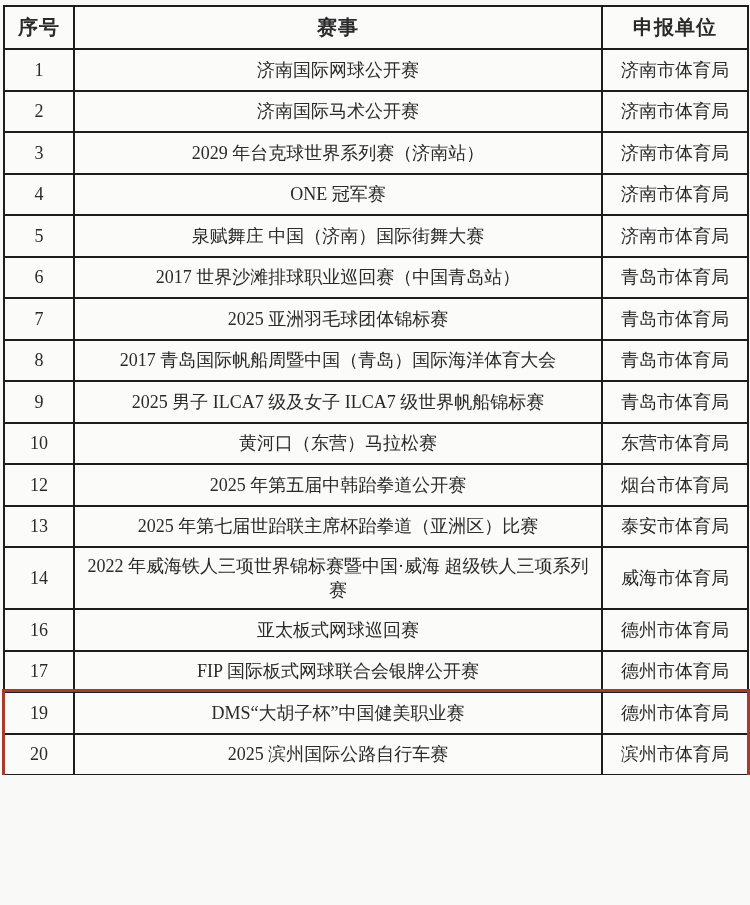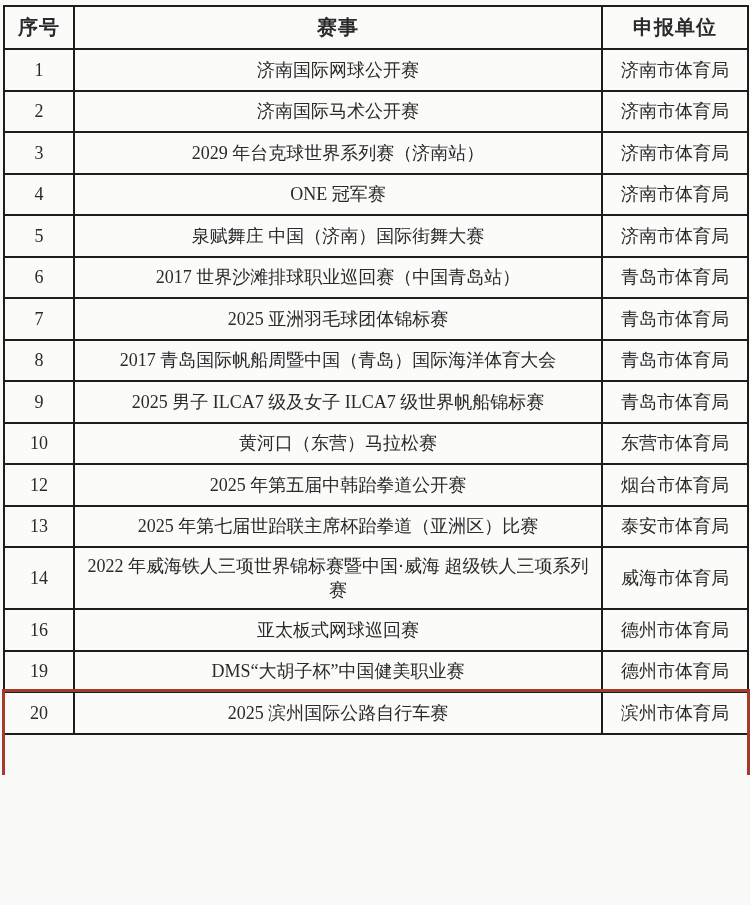--- a/index.html
+++ b/index.html
@@ -139,20 +139,25 @@
       <td class="cell-no">14</td>
       <td class="cell-event">2022 年威海铁人三项世界锦标赛暨中国·威海 超级铁人三项系列赛</td>
       <td class="cell-unit">威海市体育局</td>
     </tr>
         <tr class="highlighted">
       <td class="cell-no">16</td>
       <td class="cell-event">亚太板式网球巡回赛</td>
       <td class="cell-unit">德州市体育局</td>
     </tr>
         <tr class="highlighted">
+      <td class="cell-no">17</td>
+      <td class="cell-event">FIP 国际板式网球联合会银牌公开赛</td>
+      <td class="cell-unit">德州市体育局</td>
+    </tr>
+        <tr class="highlighted">
       <td class="cell-no">19</td>
       <td class="cell-event">DMS“大胡子杯”中国健美职业赛</td>
       <td class="cell-unit">德州市体育局</td>
     </tr>
         <tr>
       <td class="cell-no">20</td>
       <td class="cell-event">2025 滨州国际公路自行车赛</td>
       <td class="cell-unit">滨州市体育局</td>
     </tr>
       </tbody>

